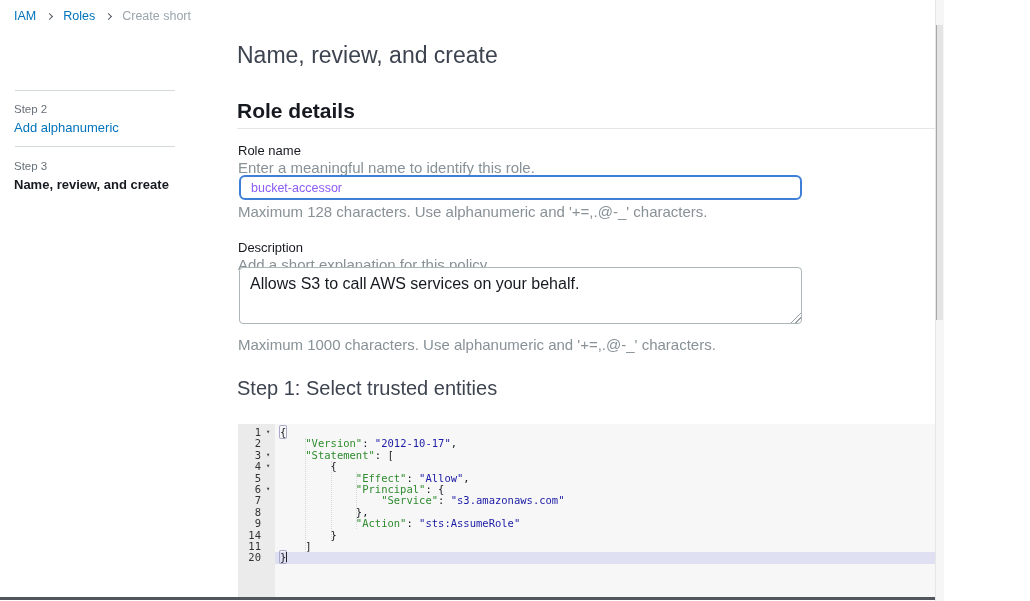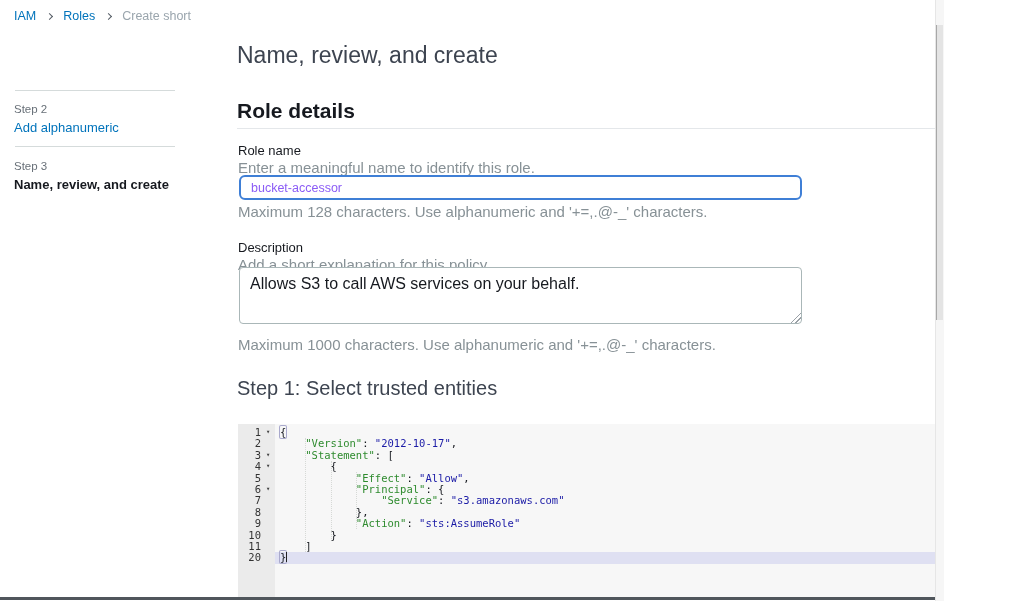--- a/index.html
+++ b/index.html
@@ -170,21 +170,21 @@
           <span class="ed-num">8</span>
           <span class="ed-fold"></span>
           <span class="ed-code"><span class="tok-p">            },</span></span>
         </div>
         <div class="ed-row">
           <span class="ed-num">9</span>
           <span class="ed-fold"></span>
           <span class="ed-code"><span class="tok-p">            </span><span class="tok-k">"Action"</span><span class="tok-p">: </span><span class="tok-s">"sts:AssumeRole"</span></span>
         </div>
         <div class="ed-row">
-          <span class="ed-num">10</span>
+          <span class="ed-num">14</span>
           <span class="ed-fold"></span>
           <span class="ed-code"><span class="tok-p">        }</span></span>
         </div>
         <div class="ed-row">
           <span class="ed-num">11</span>
           <span class="ed-fold"></span>
           <span class="ed-code"><span class="tok-p">    ]</span></span>
         </div>
         <div class="ed-row active">
           <span class="ed-num">20</span>

